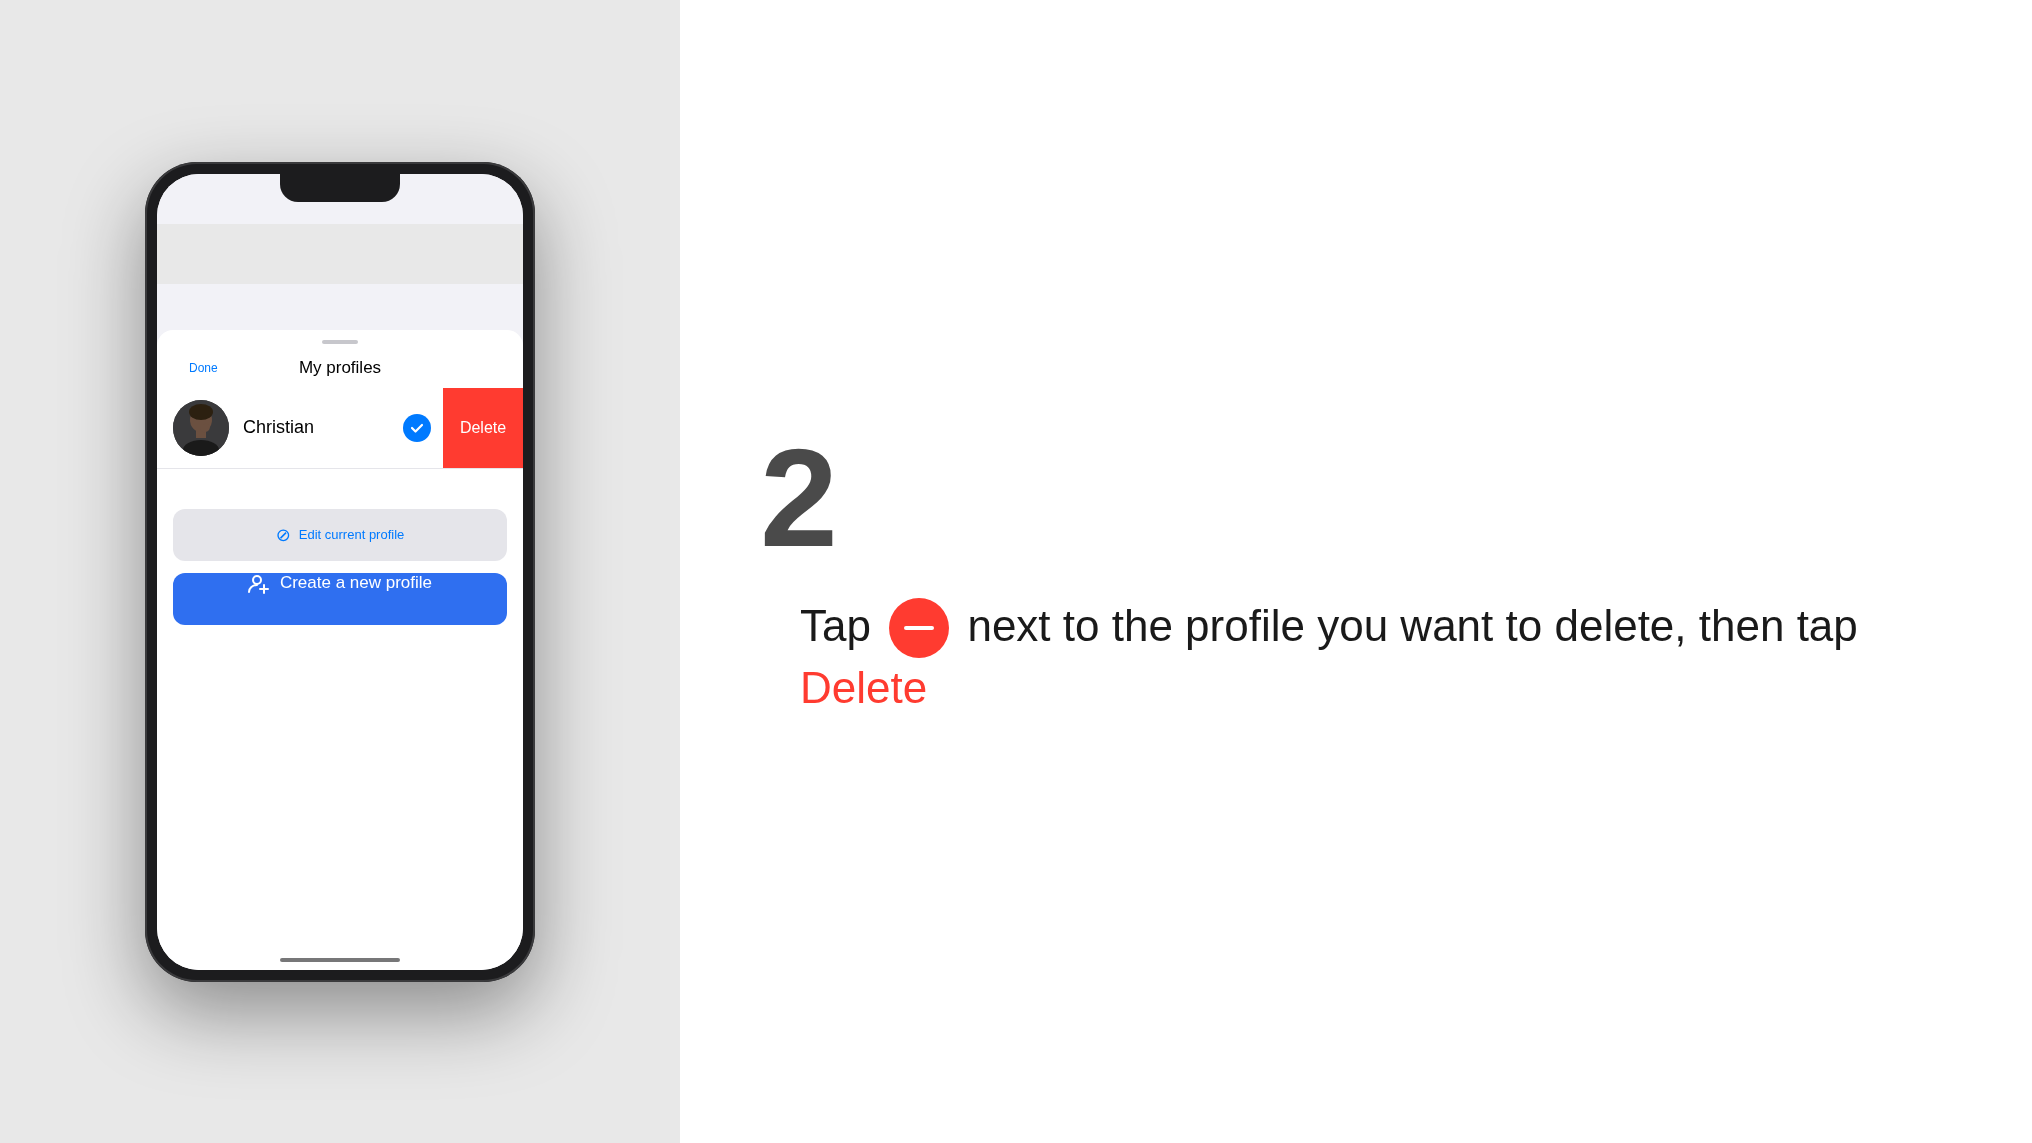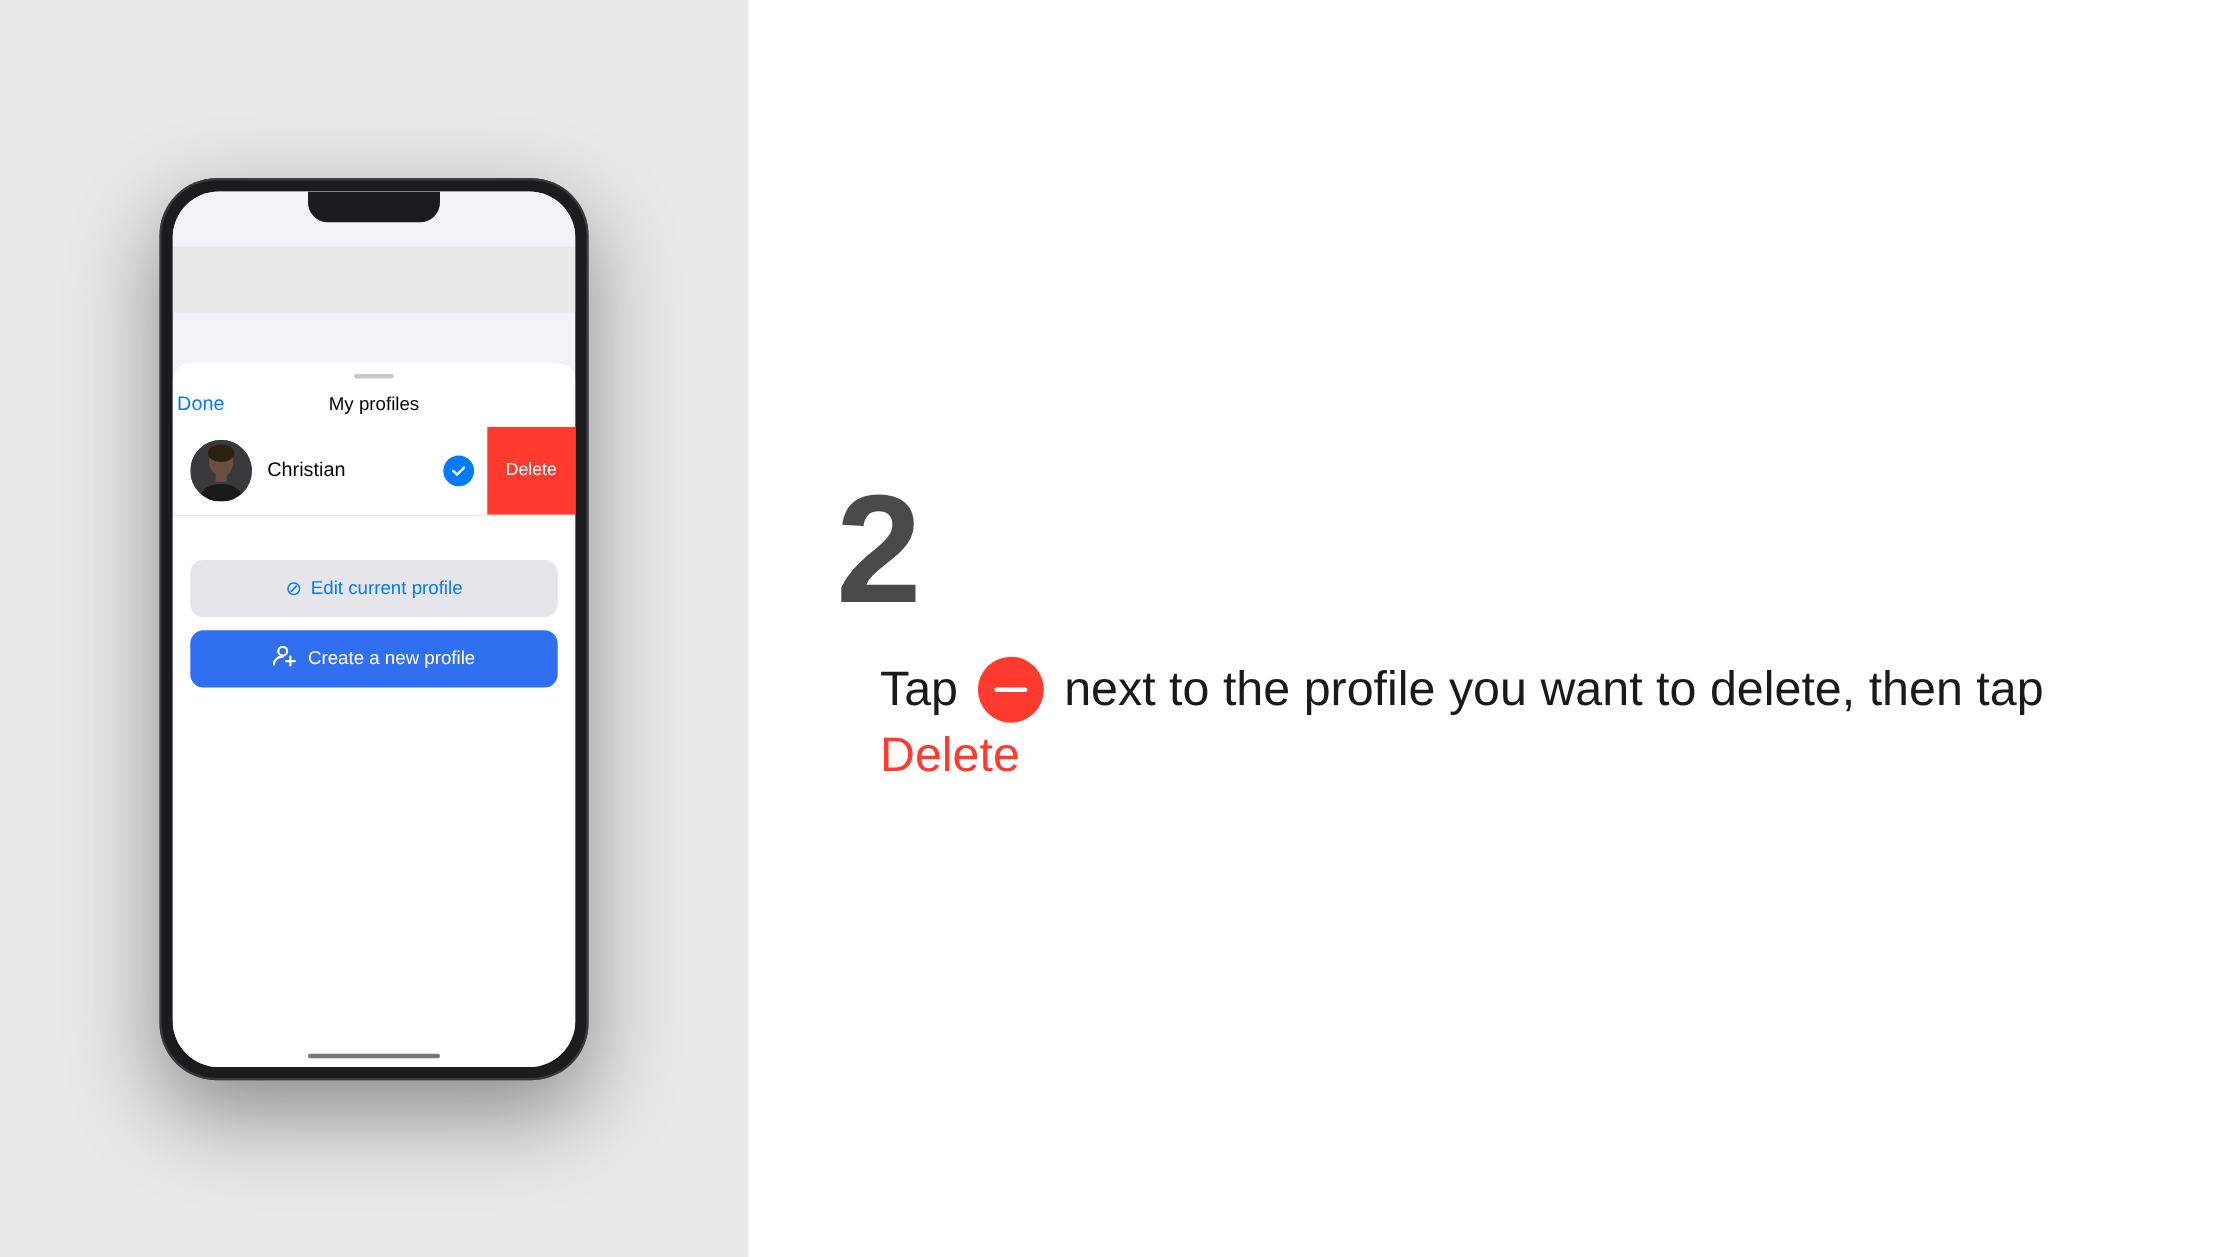--- a/index.html
+++ b/index.html
@@ -87,23 +87,23 @@
     .modal-header {
       display: flex;
       align-items: center;
       justify-content: center;
       padding: 14px 20px 10px;
       position: relative;
     }
 
     .modal-done-btn {
       position: absolute;
-      left: 4px;
+      left: 32px;
       color: #007aff;
-      font-size: 18px;
+      font-size: 12px;
       font-weight: 400;
       cursor: pointer;
     }
 
     .modal-title {
       font-size: 17px;
       font-weight: 400;
       color: #000000;
       text-align: center;
     }
@@ -239,31 +239,30 @@
       cursor: pointer;
     }
 
     .edit-profile-btn .btn-icon {
       color: #007aff;
       font-size: 18px;
     }
 
     .edit-profile-btn .btn-label {
       color: #007aff;
-      font-size: 17px;
+      font-size: 13px;
       font-weight: 400;
     }
 
     .create-profile-btn {
       width: 100%;
       height: 52px;
       background: #2f6ff0;
       border-radius: 12px;
       display: flex;
-      align-items: center;
       justify-content: center;
       gap: 10px;
       cursor: pointer;
     }
 
     .create-profile-btn .btn-label {
       color: #ffffff;
       font-size: 17px;
       font-weight: 500;
     }

